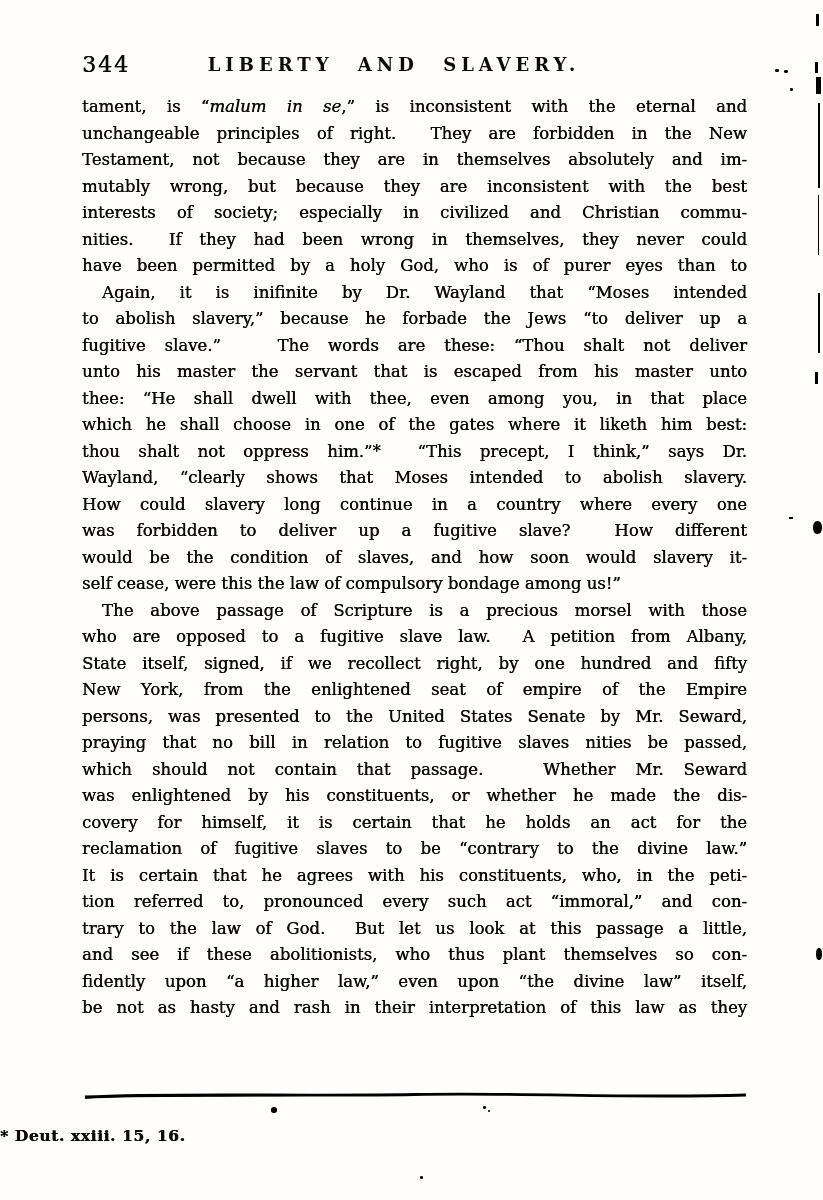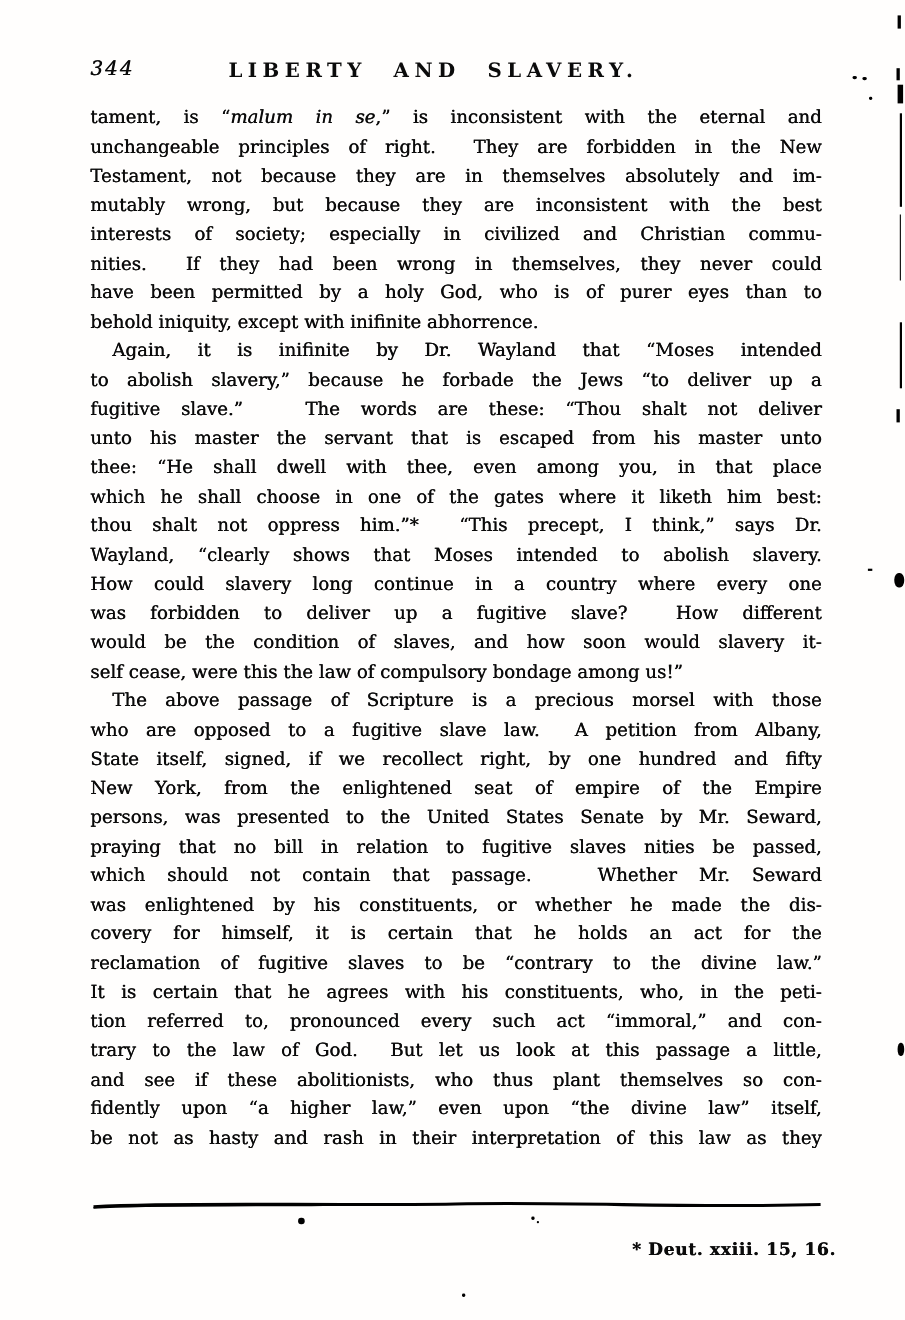--- a/index.html
+++ b/index.html
@@ -11,23 +11,22 @@
   }
   .page {
     position: relative;
     width: 823px; height: 1200px;
     background: #fffefd;
     color: #0b0b0b;
   }
   
   .page-number {
     position: absolute; top: 52px; left: 82px;
-    font-size: 18px; letter-spacing: 2px;
+    font-size: 22px; letter-spacing: 2px;
     text-shadow: 0.4px 0 0 currentColor;
-    font-style: italic;
   }
   .running-title {
     position: absolute; top: 54px; left: 0; width: 788px;
     text-align: center;
     font-size: 18px; font-weight: bold;
     letter-spacing: 5px; word-spacing: 13px;
   }
   
   .page-body {
     position: absolute; top: 94px; left: 82px; width: 665px;
@@ -45,21 +44,21 @@
   .line.no-just { text-align-last: left; }
   .line.indent { text-indent: 20px; }
   .it { font-style: italic; }
   
   .footnote-rule {
     position: absolute; top: 1089px; left: 84px;
     width: 663px; height: 14px;
   }
   .footnote {
     position: absolute; top: 1126px; left: 0; width: 760px;
-    text-align: right;
+    text-align: left;
     font-size: 15.5px; font-weight: bold;
     letter-spacing: 0.6px;
     text-shadow: 0.4px 0 0 currentColor;
   }
   
   .artifact { position: absolute; background: #000; }
   .a-round { border-radius: 45%; }
 </style>
 </head>
 <body>
@@ -70,21 +69,20 @@
   <div class="running-title">LIBERTY AND SLAVERY.</div>
 
   <div class="page-body">
       <div class="line"><span>tament, is “</span><span class="it">malum in se</span><span>,” is inconsistent with the eternal and</span></div>
       <div class="line"><span>unchangeable principles of right.  They are forbidden in the New</span></div>
       <div class="line"><span>Testament, not because they are in themselves absolutely and im-</span></div>
       <div class="line"><span>mutably wrong, but because they are inconsistent with the best</span></div>
       <div class="line"><span>interests of society; especially in civilized and Christian commu-</span></div>
       <div class="line"><span>nities.  If they had been wrong in themselves, they never could</span></div>
       <div class="line"><span>have been permitted by a holy God, who is of purer eyes than to</span></div>
-      <div class="line no-just"><span>behold iniquity, except with inifinite abhorrence.</span></div>
       <div class="line indent"><span>Again, it is inifinite by Dr. Wayland that “Moses intended</span></div>
       <div class="line"><span>to abolish slavery,” because he forbade the Jews “to deliver up a</span></div>
       <div class="line"><span>fugitive slave.”   The words are these: “Thou shalt not deliver</span></div>
       <div class="line"><span>unto his master the servant that is escaped from his master unto</span></div>
       <div class="line"><span>thee: “He shall dwell with thee, even among you, in that place</span></div>
       <div class="line"><span>which he shall choose in one of the gates where it liketh him best:</span></div>
       <div class="line"><span>thou shalt not oppress him.”*  “This precept, I think,” says Dr.</span></div>
       <div class="line"><span>Wayland, “clearly shows that Moses intended to abolish slavery.</span></div>
       <div class="line"><span>How could slavery long continue in a country where every one</span></div>
       <div class="line"><span>was forbidden to deliver up a fugitive slave?  How different</span></div>

